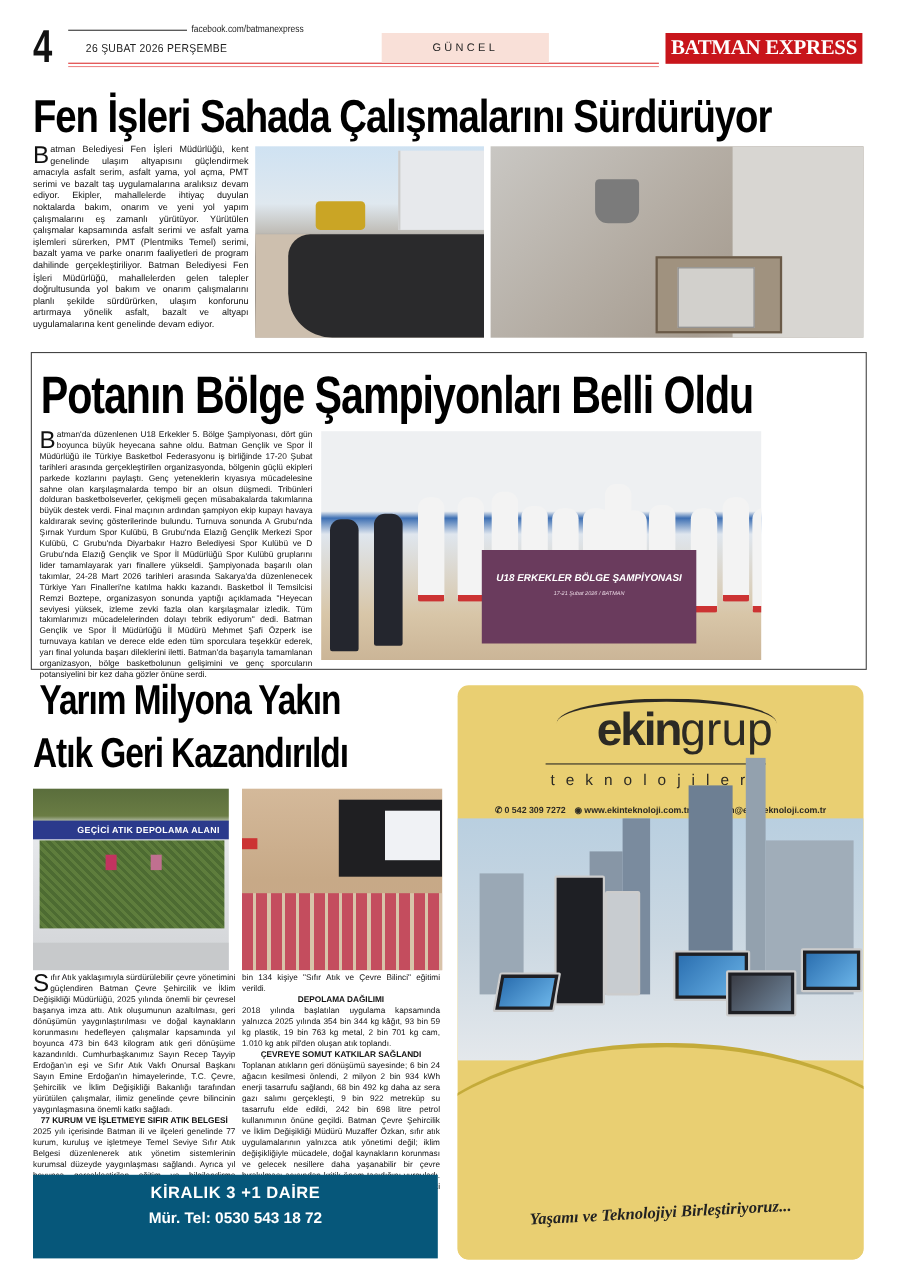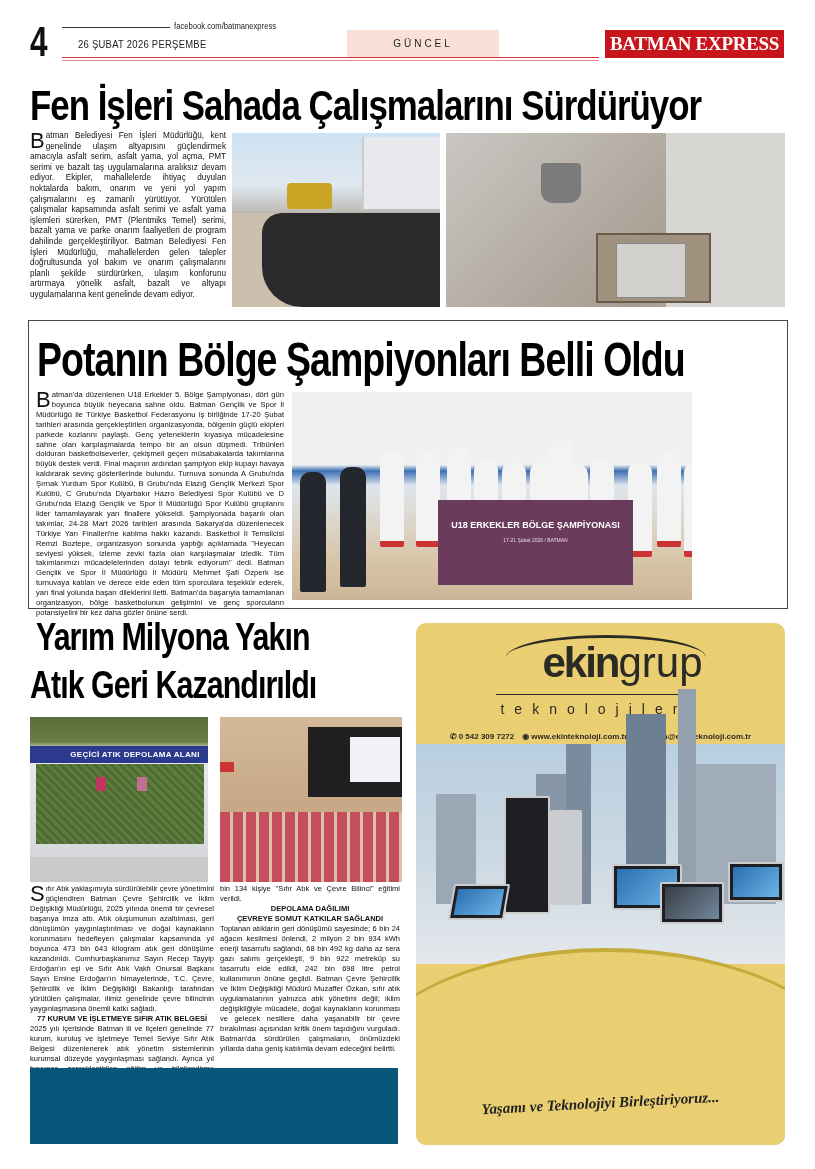--- a/index.html
+++ b/index.html
@@ -39,21 +39,21 @@
   .p1 .roller { position: absolute; left: 55px; top: 50px; width: 45px; height: 26px; background: #caa525; border-radius: 4px; }
   .p1 .asphalt { position: absolute; left: 30px; top: 80px; width: 178px; height: 94px; background: #2a2a2c; border-radius: 20px 0 0 40px; }
   .p1 .ground { position: absolute; left: 0; top: 80px; width: 60px; height: 94px; background: #cdbfae; }
   .p2 { left: 446px; top: 133px; width: 339px; height: 174px; background: linear-gradient(135deg, #c9c7c3 0%, #b5aea5 40%, #a69c90 70%, #c3bfb8 100%); }
   .p2 .slab { position: absolute; left: 170px; top: 110px; width: 70px; height: 55px; background: #d2d0cc; border: 1px solid #888; }
   .p2 .pot { position: absolute; left: 95px; top: 30px; width: 40px; height: 40px; background: #7b7b7b; border-radius: 4px 4px 12px 12px; }
   .p2 .step { position: absolute; left: 220px; top: 0; width: 119px; height: 174px; background: #d8d6d2; }
   .p2 .pit { position: absolute; left: 150px; top: 100px; width: 115px; height: 70px; border: 2px solid #6a5a48; background: #a0927f; }
 
   .news-box { position: absolute; left: 28px; top: 320px; width: 760px; height: 289px; border: 1px solid #444; }
-  .p3 { left: 292px; top: 392px; width: 400px; height: 208px; background: linear-gradient(180deg, #eef0f2 0%, #eef0f2 35%, #3d6fb3 38%, #dfe6ee 45%, #d8c6a8 80%, #cbb597 100%); }
+  .p3 { left: 292px; top: 392px; width: 400px; height: 208px; background: linear-gradient(180deg, #eef0f2 0%, #eef0f2 35%, #3d6fb3 38%, #dfe6ee 45%, #d8c6a8 80%, #cbb597 100%); font-style: italic; }
   .p3 .team { position: absolute; left: 0; top: 40px; width: 484px; height: 130px; }
   .p3 .player { position: absolute; top: 30px; width: 24px; height: 95px; background: #f3f3f3; border-radius: 10px 10px 2px 2px; border-bottom: 6px solid #c33; }
   .p3 .coach { position: absolute; top: 40px; width: 26px; height: 120px; background: #24262e; border-radius: 10px 10px 2px 2px; }
   .p3 .banner { position: absolute; left: 146px; top: 108px; width: 195px; height: 85px; background: #6a3b5d; color: #fff; text-align: center; }
   .p3 .banner .b1 { font-size: 9px; font-weight: 700; margin-top: 20px; line-height: 11px; }
   .p3 .banner .b2 { font-size: 5px; margin-top: 6px; color: #e8d6e2; }
 
   .p4 { left: 30px; top: 717px; width: 178px; height: 165px; background: linear-gradient(180deg, #5a6e3c 0%, #6a7c44 15%, #e8eaed 20%, #d1d3d6 100%); }
   .p4 .sign { position: absolute; left: 0; top: 29px; width: 210px; height: 17px; background: #2b3a8c; color: #fff; font-size: 8px; font-weight: 700; display: flex; align-items: center; justify-content: center; letter-spacing: 0.3px; }
   .p4 .hedge { position: absolute; left: 6px; top: 47px; width: 168px; height: 80px; background: repeating-linear-gradient(45deg, #4d6b32 0 3px, #5e7d3c 3px 6px); }
@@ -173,26 +173,29 @@
     <div class="seats"></div>
   </div>
   <div class="body-text t3">
     <span class="dropcap">S</span><span>ıfır Atık yaklaşımıyla sürdürülebilir çevre yönetimini güçlendiren Batman Çevre Şehircilik ve İklim Değişikliği Müdürlüğü, 2025 yılında önemli bir çevresel başarıya imza attı. Atık oluşumunun azaltılması, geri dönüşümün yaygınlaştırılması ve doğal kaynakların korunmasını hedefleyen çalışmalar kapsamında yıl boyunca 473 bin 643 kilogram atık geri dönüşüme kazandırıldı. Cumhurbaşkanımız Sayın Recep Tayyip Erdoğan'ın eşi ve Sıfır Atık Vakfı Onursal Başkanı Sayın Emine Erdoğan'ın himayelerinde, T.C. Çevre, Şehircilik ve İklim Değişikliği Bakanlığı tarafından yürütülen çalışmalar, ilimiz genelinde çevre bilincinin yaygınlaşmasına önemli katkı sağladı.</span>
     <span class="sub">77 KURUM VE İŞLETMEYE SIFIR ATIK BELGESİ</span>
     <span>2025 yılı içerisinde Batman ili ve ilçeleri genelinde 77 kurum, kuruluş ve işletmeye Temel Seviye Sıfır Atık Belgesi düzenlenerek atık yönetim sistemlerinin kurumsal düzeyde yaygınlaşması sağlandı. Ayrıca yıl boyunca gerçekleştirilen eğitim ve bilgilendirme faaliyetleriyle 11</span>
   </div>
   <div class="body-text t4">
     <span>bin 134 kişiye "Sıfır Atık ve Çevre Bilinci" eğitimi verildi.</span>
     <span class="sub">DEPOLAMA DAĞILIMI</span>
+    <span>2018 yılında başlatılan uygulama kapsamında yalnızca 2025 yılında 354 bin 344 kg kâğıt, 93 bin 59 kg plastik, 19 bin 763 kg metal, 2 bin 701 kg cam, 1.010 kg atık pil'den oluşan atık toplandı.</span>
     <span class="sub">ÇEVREYE SOMUT KATKILAR SAĞLANDI</span>
     <span>Toplanan atıkların geri dönüşümü sayesinde; 6 bin 24 ağacın kesilmesi önlendi, 2 milyon 2 bin 934 kWh enerji tasarrufu sağlandı, 68 bin 492 kg daha az sera gazı salımı gerçekleşti, 9 bin 922 metreküp su tasarrufu elde edildi, 242 bin 698 litre petrol kullanımının önüne geçildi. Batman Çevre Şehircilik ve İklim Değişikliği Müdürü Muzaffer Özkan, sıfır atık uygulamalarının yalnızca atık yönetimi değil; iklim değişikliğiyle mücadele, doğal kaynakların korunması ve gelecek nesillere daha yaşanabilir bir çevre bırakılması açısından kritik önem taşıdığını vurguladı. Batman'da sürdürülen çalışmaların, önümüzdeki yıllarda daha geniş katılımla devam edeceğini belirtti.</span>
   </div>
 </div>
 
 <div class="classified">
+  <div class="cl-title">KİRALIK 3 +1 DAİRE</div>
+  <div class="cl-phone">Mür. Tel: 0530 543 18 72</div>
 </div>
 
 <div class="ad">
   <div class="ad-arc"></div>
   <div class="ad-logo">
     <span class="bold">ekin</span><span class="light">grup</span>
   </div>
   <div class="ad-underline"></div>
   <div class="ad-tagline">teknolojileri</div>
   <div class="ad-contact">

